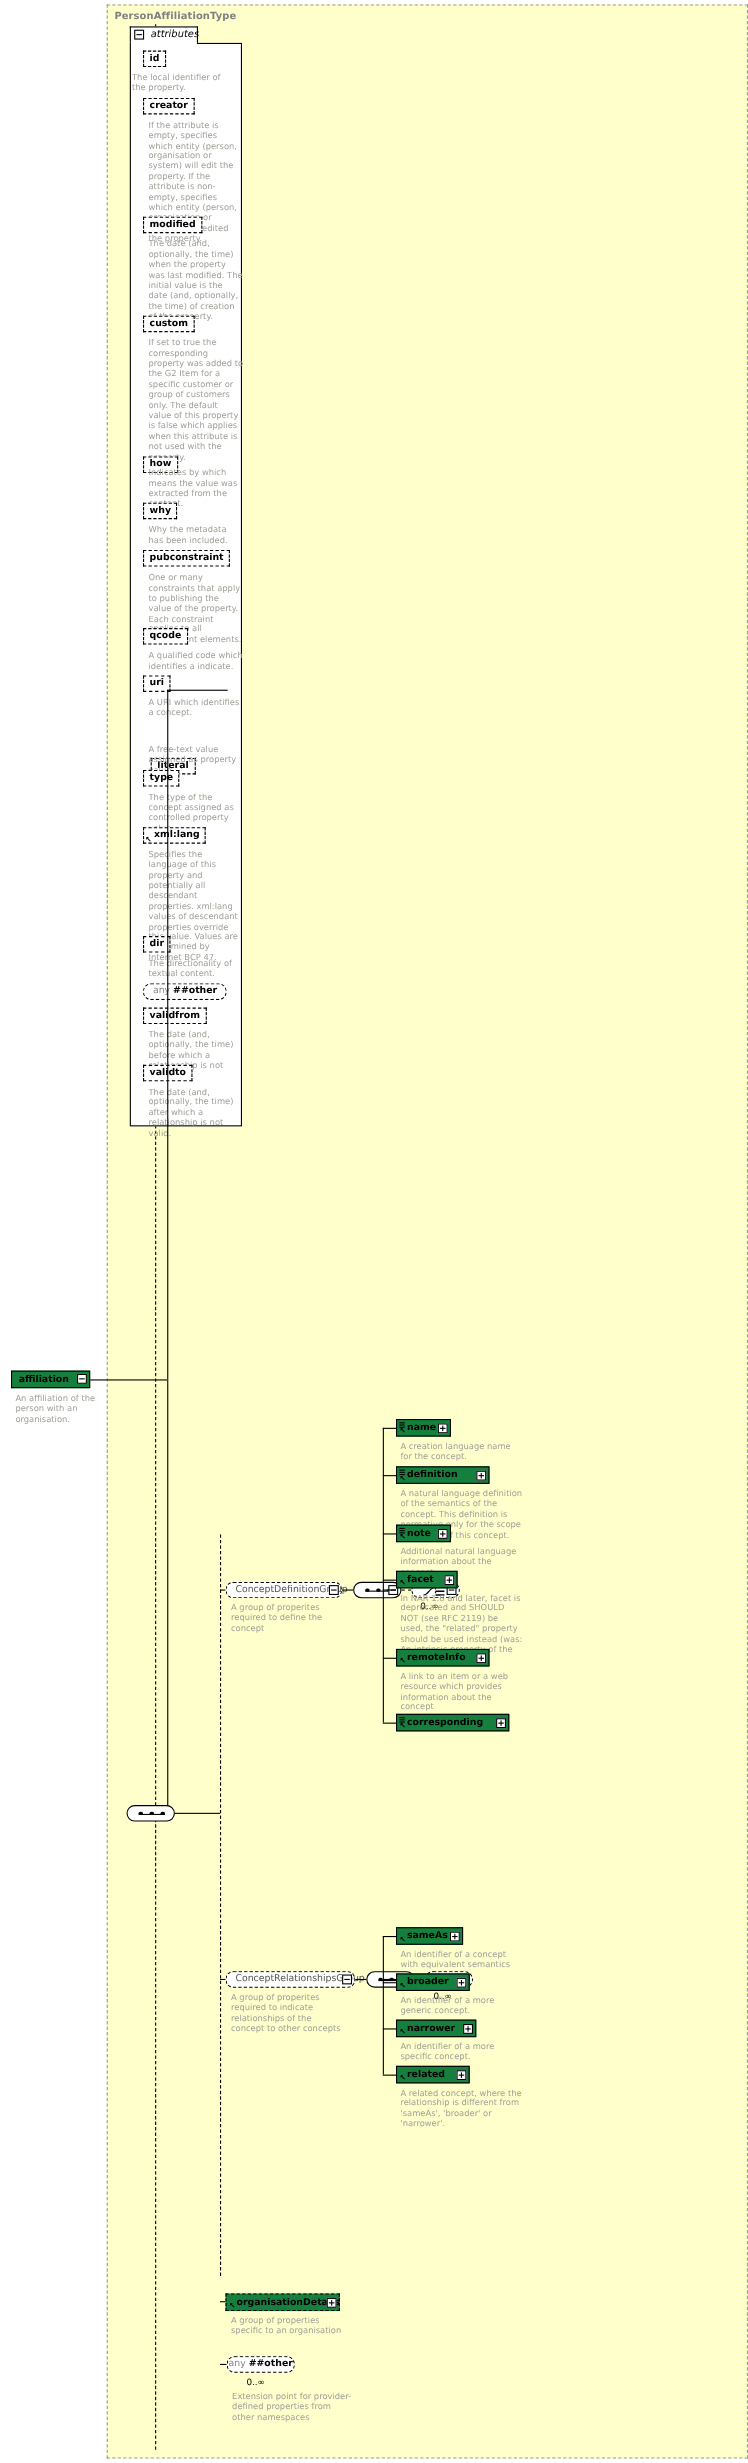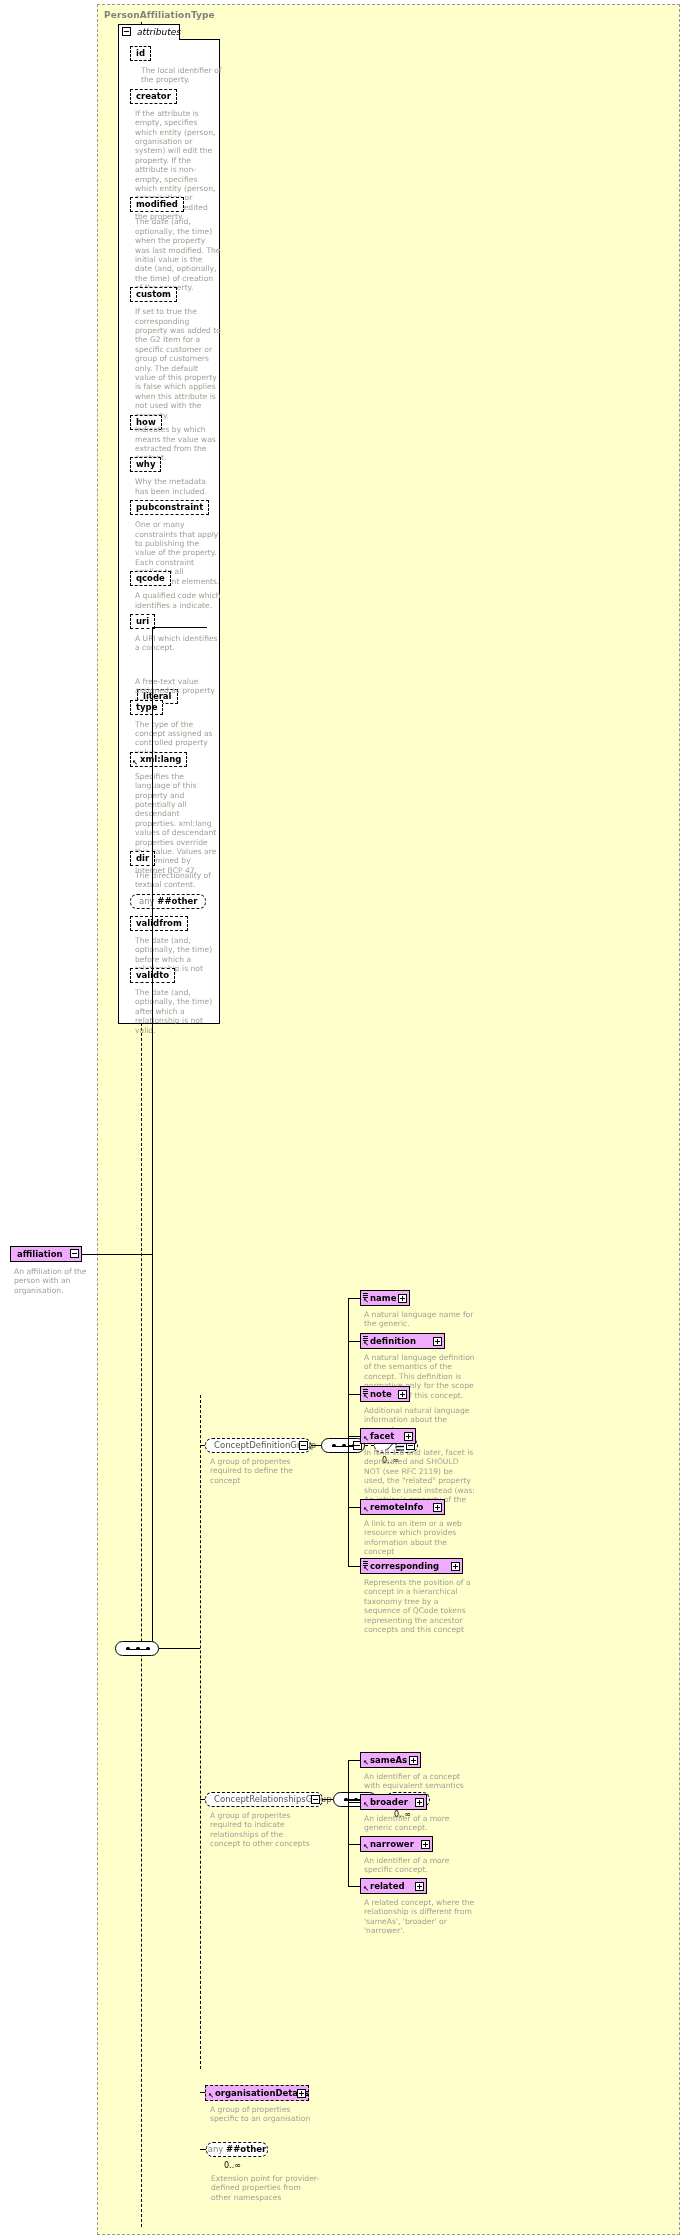--- a/index.html
+++ b/index.html
@@ -69,21 +69,21 @@
     position:absolute;left:100%;top:3px;width:3px;height:100%;
     background:#b0b0b0;z-index:-1;
   }
   .desc{
     position:absolute;font-size:7.6px;line-height:9.4px;
     color:#a0a098;white-space:pre-line;
   }
 
   
   .ebox{
-    position:absolute;box-sizing:border-box;background:#f0abfc;
+    position:absolute;box-sizing:border-box;background:#15803d;
     border:1px solid #000000;height:16px;line-height:14px;
     font-size:8.5px;font-weight:bold;color:#000;white-space:nowrap;
     padding-left:9px;padding-right:14px;
   }
   .ebox.dashed{border-style:dashed;}
   .seq-icon{
     position:absolute;left:2px;top:1.5px;width:5px;height:5px;
   }
   .seq-icon i{display:block;height:1px;background:#000;margin-bottom:1px;width:5px;}
   .arrow-icon{
@@ -140,21 +140,21 @@
 
 <div id="canvas">
     <div class="type-box" style="left:97px;top:4px;width:583px;height:2231px;"></div>
     <div class="type-title" style="left:104px;top:10px;">PersonAffiliationType</div>
     <div class="dln v" style="left: 141px; top: 22px; height: 2205px;"></div>
     <div class="attrs-tab" style="left:118px;top:24px;width:62px;"><span>attributes</span></div>
     <div class="minus-sq" style="left:122px;top:27px;"></div>
     <div class="attrs-box" style="left:118px;top:39px;width:102px;height:985.2px;"></div>
     <div style="position:absolute;left:119px;top:38px;width:60px;height:2px;background:#fff;"></div>
     <div class="attr" style="left:130px;top:46px;"><span>id</span><div class="shadow"></div><div class="shadow-r"></div></div>
-    <div class="desc" style="left:141px;top:66px;width:86px;">The local identifier of the property.</div>
+    <div class="desc" style="left:120px;top:66px;width:86px;">The local identifier of the property.</div>
     <div class="attr" style="left:130px;top:88.8px;"><span>creator</span><div class="shadow"></div><div class="shadow-r"></div></div>
     <div class="desc" style="left:135px;top:108.8px;width:86px;">If the attribute is empty, specifies which entity (person, organisation or system) will edit the property. If the attribute is non-empty, specifies which entity (person, organisation or system) has edited the property.</div>
     <div class="attr" style="left:130px;top:197.4px;"><span>modified</span><div class="shadow"></div><div class="shadow-r"></div></div>
     <div class="desc" style="left:135px;top:217.4px;width:86px;">The date (and, optionally, the time) when the property was last modified. The initial value is the date (and, optionally, the time) of creation of the property.</div>
     <div class="attr" style="left:130px;top:287.2px;"><span>custom</span><div class="shadow"></div><div class="shadow-r"></div></div>
     <div class="desc" style="left:135px;top:307.2px;width:86px;">If set to true the corresponding property was added to the G2 Item for a specific customer or group of customers only. The default value of this property is false which applies when this attribute is not used with the property.</div>
     <div class="attr" style="left:130px;top:415px;"><span>how</span><div class="shadow"></div><div class="shadow-r"></div></div>
     <div class="desc" style="left:135px;top:425.2px;width:86px;">Indicates by which means the value was extracted from the content.</div>
     <div class="attr" style="left:130px;top:457.4px;"><span>why</span><div class="shadow"></div><div class="shadow-r"></div></div>
     <div class="desc" style="left:135px;top:477.4px;width:86px;">Why the metadata has been included.</div>
@@ -254,21 +254,21 @@
     </div>
     <div class="minus-sq" style="left:418px;top:1795px;"></div>
     <div class="card" style="left:394px;top:1810px;">0..∞</div>
     <div class="ln h" style="left: 430px; top: 1799px;"></div>
     <div class="ebox" style="left:360px;top:1290px;width:49.6px;"><div class="seq-icon">
         <i></i>
         <i></i>
         <i></i>
       </div><div class="arrow-icon" style="transform: scaleX(-1);">↗</div><span>name</span><div class="shadow"></div><div class="shadow-r"></div></div>
     <div class="plus-sq" style="left:397.6px;top:1293.5px;"></div>
-    <div class="desc" style="left:364px;top:1310px;width:112px;">A natural language name for the generic.</div>
+    <div class="desc" style="left:364px;top:1310px;width:112px;">A creation language name for the concept.</div>
     <div class="ln h" style="left: 348px; top: 1298px; width: 12px;"></div>
     <div class="ebox" style="left:360px;top:1333px;width:85px;"><div class="seq-icon">
         <i></i>
         <i></i>
         <i></i>
       </div><div class="arrow-icon" style="transform: scaleX(-1);">↗</div><span>definition</span><div class="shadow"></div><div class="shadow-r"></div></div>
     <div class="plus-sq" style="left:433px;top:1336.5px;"></div>
     <div class="desc" style="left:364px;top:1353px;width:112px;">A natural language definition of the semantics of the concept. This definition is normative only for the scope of the use of this concept.</div>
     <div class="ln h" style="left: 348px; top: 1341px; width: 12px;"></div>
     <div class="ebox" style="left:360px;top:1386px;width:49.6px;"><div class="seq-icon">
@@ -286,21 +286,20 @@
     <div class="ebox" style="left:360px;top:1499px;width:85px;"><div class="arrow-icon" style="transform: scaleX(-1);">↗</div><span>remoteInfo</span><div class="shadow"></div><div class="shadow-r"></div></div>
     <div class="plus-sq" style="left:433px;top:1502.5px;"></div>
     <div class="desc" style="left:364px;top:1519px;width:112px;">A link to an item or a web resource which provides information about the concept</div>
     <div class="ln h" style="left: 348px; top: 1507px; width: 12px;"></div>
     <div class="ebox" style="left:360px;top:1558px;width:102.7px;"><div class="seq-icon">
         <i></i>
         <i></i>
         <i></i>
       </div><div class="arrow-icon" style="transform: scaleX(-1);">↗</div><span>corresponding</span><div class="shadow"></div><div class="shadow-r"></div></div>
     <div class="plus-sq" style="left:450.7px;top:1561.5px;"></div>
-    <div class="desc" style="left:364px;top:1578px;width:112px;">Represents the position of a concept in a hierarchical taxonomy tree by a sequence of QCode tokens representing the ancestor concepts and this concept</div>
     <div class="ln h" style="left: 348px; top: 1566px; width: 12px;"></div>
     <div class="ln v" style="left: 348px; top: 1298px; height: 268px;"></div>
     <div class="ln h" style="left: 348px; top: 1445px; width: 12px;"></div>
     <div class="ebox" style="left:360px;top:1752px;width:61.400000000000006px;"><div class="arrow-icon" style="transform: scaleX(-1);">↗</div><span>sameAs</span><div class="shadow"></div><div class="shadow-r"></div></div>
     <div class="plus-sq" style="left:409.4px;top:1755.5px;"></div>
     <div class="desc" style="left:364px;top:1772px;width:112px;">An identifier of a concept with equivalent semantics</div>
     <div class="ln h" style="left: 348px; top: 1760px; width: 12px;"></div>
     <div class="ebox" style="left:360px;top:1794px;width:67.30000000000001px;"><div class="arrow-icon" style="transform: scaleX(-1);">↗</div><span>broader</span><div class="shadow"></div><div class="shadow-r"></div></div>
     <div class="plus-sq" style="left:415.3px;top:1797.5px;"></div>
     <div class="desc" style="left:364px;top:1814px;width:112px;">An identifier of a more generic concept.</div>

